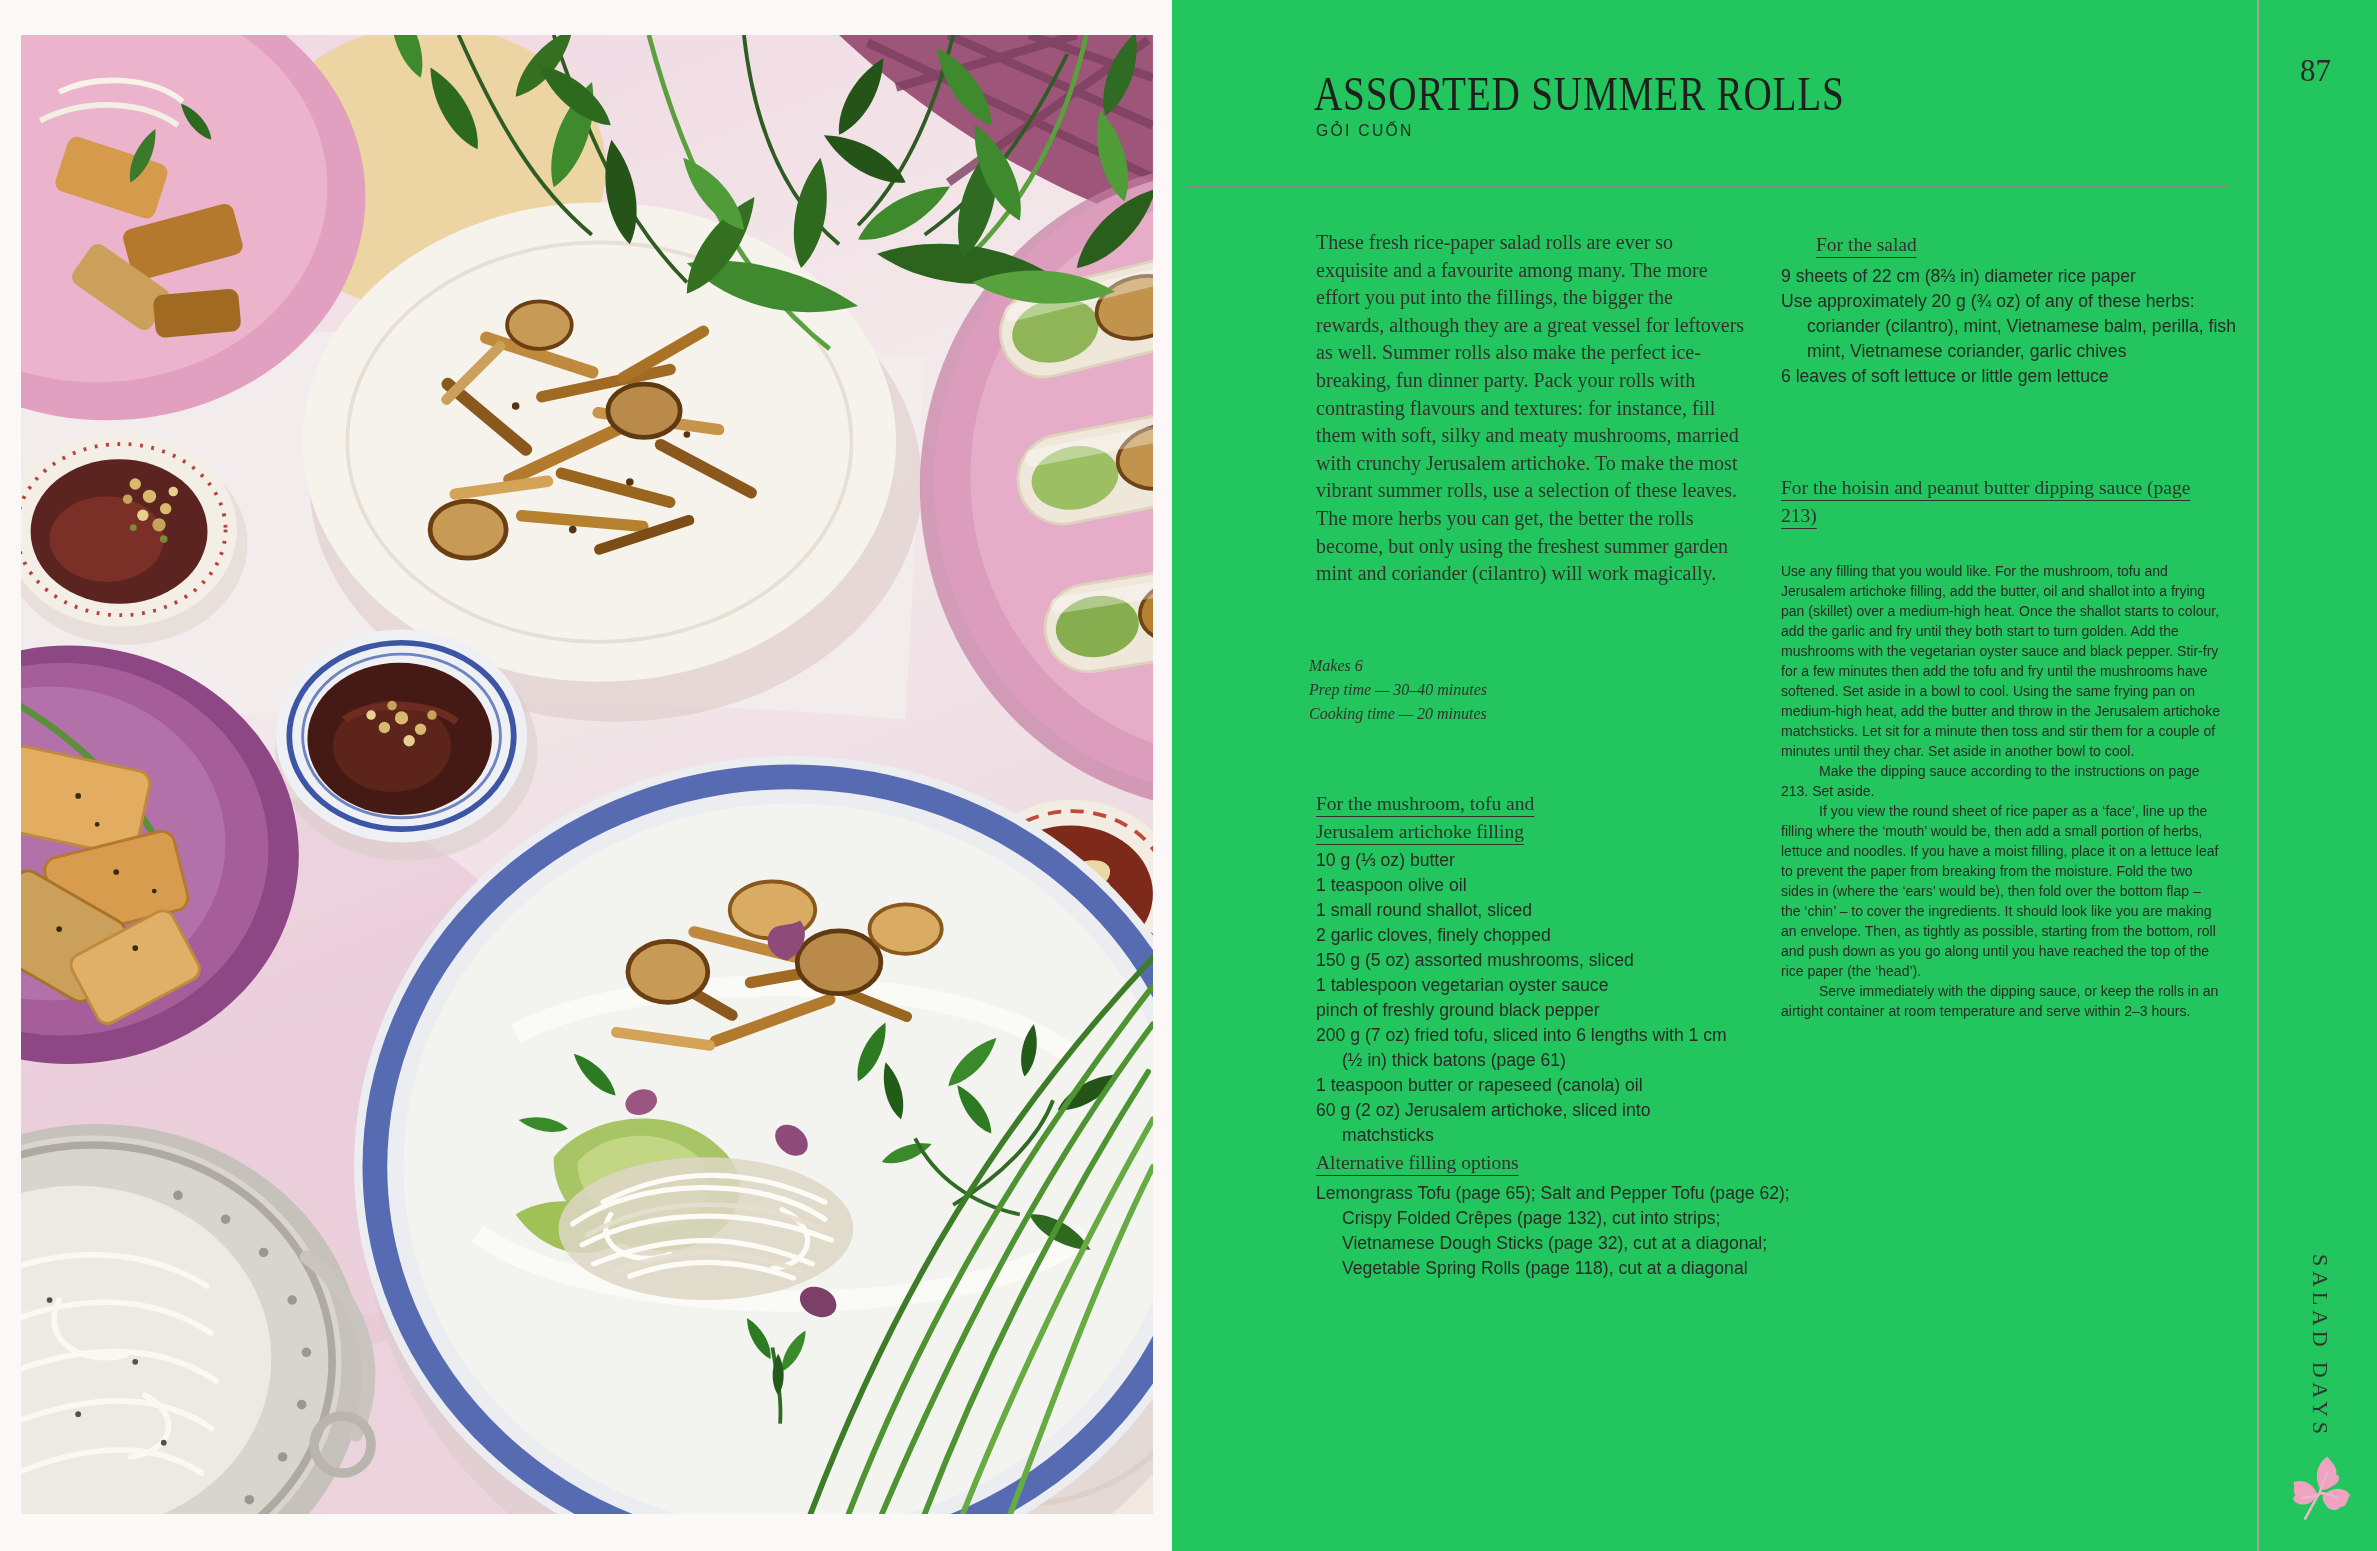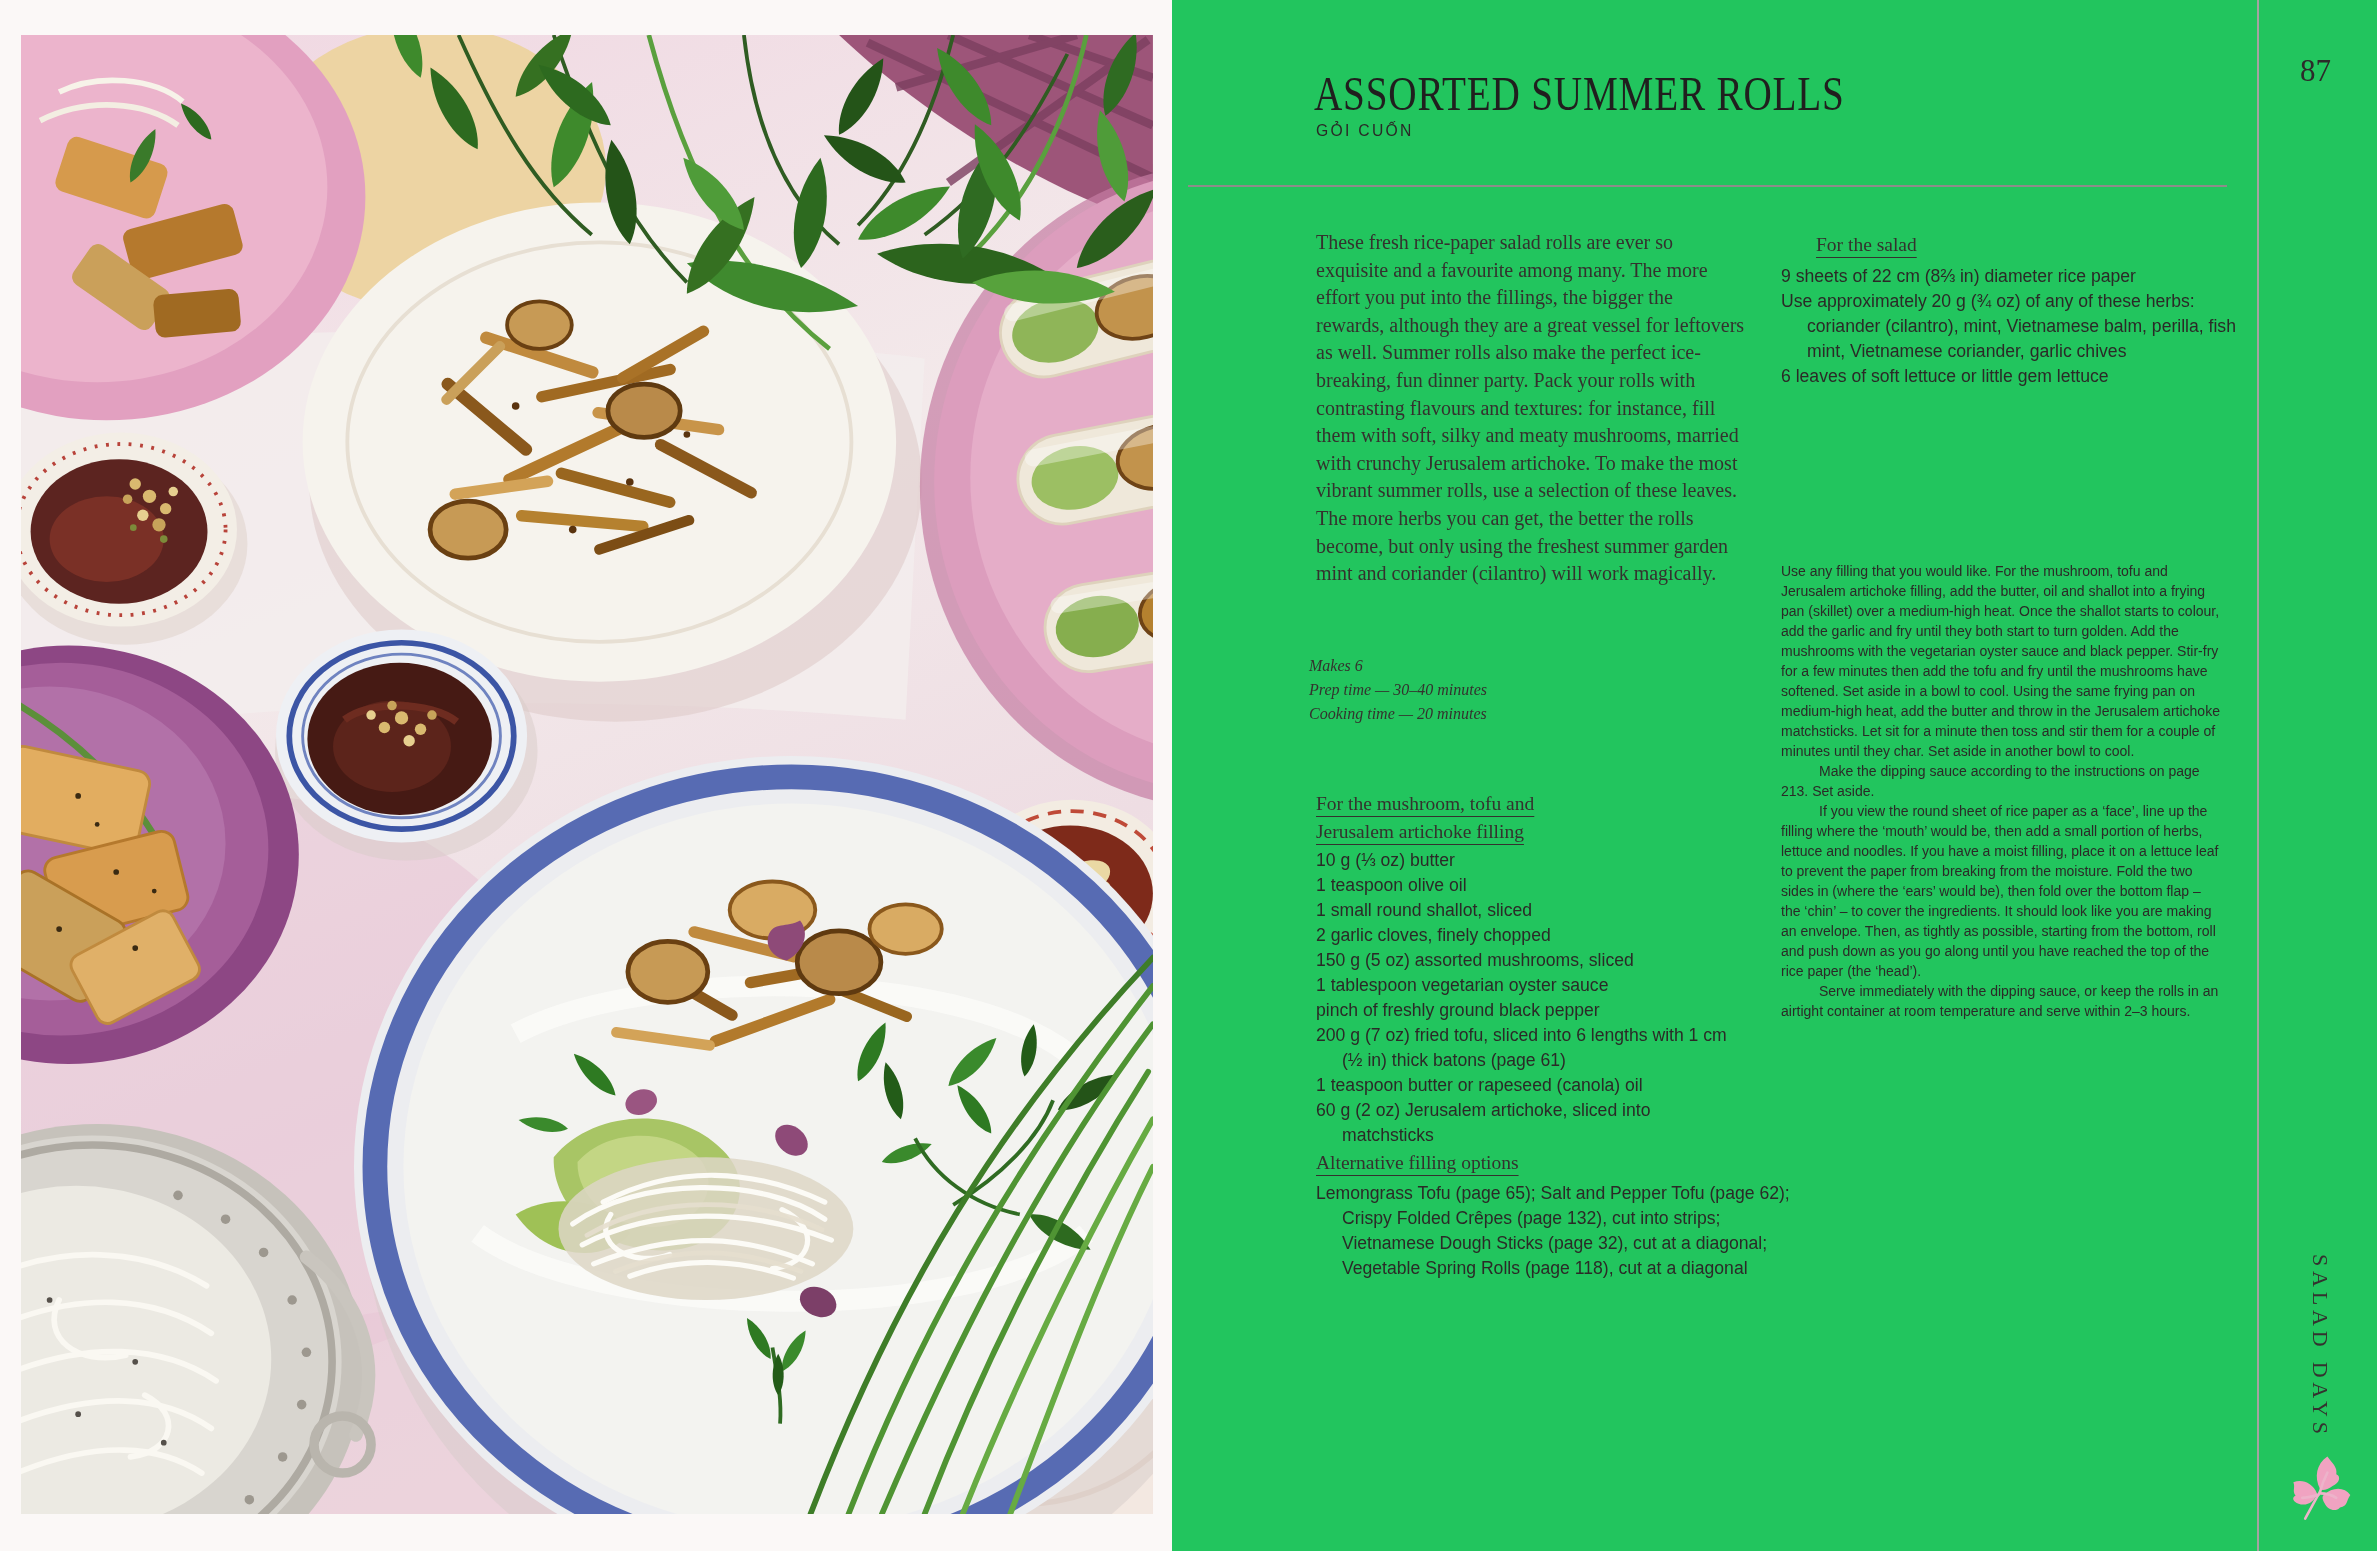--- a/index.html
+++ b/index.html
@@ -416,20 +416,21 @@
     <h3 class="abs heading alt-head">Alternative filling options</h3>
     <p class="abs hang sans alt-text">Lemongrass Tofu (page 65); Salt and Pepper Tofu (page 62); Crispy Folded Crêpes (page 132), cut into strips; Vietnamese Dough Sticks (page 32), cut at a diagonal; Vegetable Spring Rolls (page 118), cut at a diagonal</p>
 
     <h3 class="abs heading salad-head">For the salad</h3>
     <ul class="abs ing sans salad-list">
       <li>9 sheets of 22 cm (8⅔ in) diameter rice paper</li>
       <li>Use approximately 20 g (¾ oz) of any of these herbs: coriander (cilantro), mint, Vietnamese balm, perilla, fish mint, Vietnamese coriander, garlic chives</li>
       <li>6 leaves of soft lettuce or little gem lettuce</li>
     </ul>
 
+    <h3 class="abs heading sauce-head">For the hoisin and peanut butter dipping sauce (page 213)</h3>
 
     <div class="abs method sans">
       <p>Use any filling that you would like. For the mushroom, tofu and Jerusalem artichoke filling, add the butter, oil and shallot into a frying pan (skillet) over a medium-high heat. Once the shallot starts to colour, add the garlic and fry until they both start to turn golden. Add the mushrooms with the vegetarian oyster sauce and black pepper. Stir-fry for a few minutes then add the tofu and fry until the mushrooms have softened. Set aside in a bowl to cool. Using the same frying pan on medium-high heat, add the butter and throw in the Jerusalem artichoke matchsticks. Let sit for a minute then toss and stir them for a couple of minutes until they char. Set aside in another bowl to cool.</p>
       <p class="ind">Make the dipping sauce according to the instructions on page 213. Set aside.</p>
       <p class="ind">If you view the round sheet of rice paper as a ‘face’, line up the filling where the ‘mouth’ would be, then add a small portion of herbs, lettuce and noodles. If you have a moist filling, place it on a lettuce leaf to prevent the paper from breaking from the moisture. Fold the two sides in (where the ‘ears’ would be), then fold over the bottom flap – the ‘chin’ – to cover the ingredients. It should look like you are making an envelope. Then, as tightly as possible, starting from the bottom, roll and push down as you go along until you have reached the top of the rice paper (the ‘head’).</p>
       <p class="ind">Serve immediately with the dipping sauce, or keep the rolls in an airtight container at room temperature and serve within 2–3 hours.</p>
     </div>
 
     <div class="abs salad-days">SALAD DAYS</div>
     <div class="abs logo">

